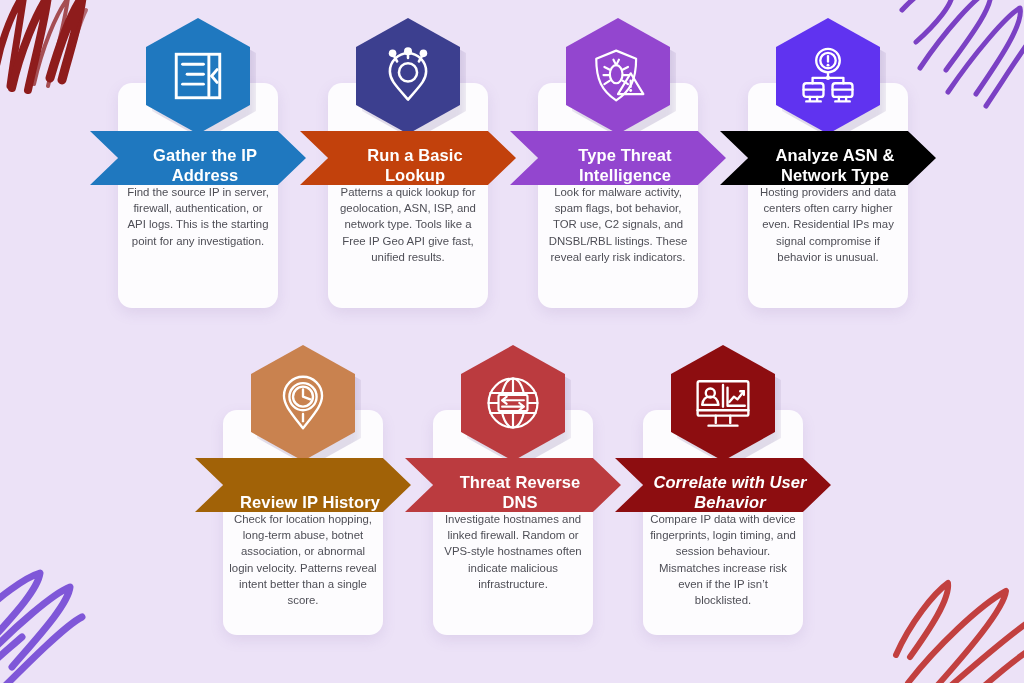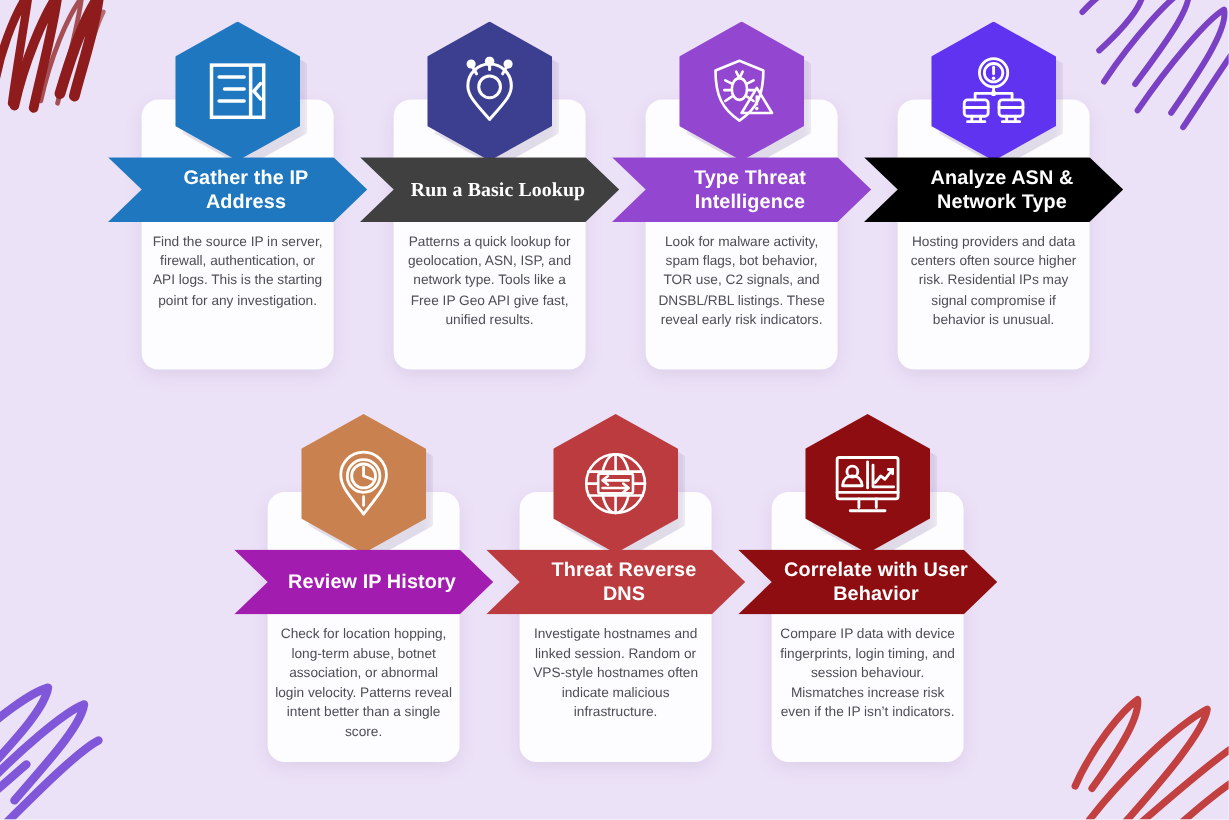--- a/index.html
+++ b/index.html
@@ -69,39 +69,39 @@
   .hex svg { width: 58px; height: 58px; display: block; }
 
   
   .banner {
     position: absolute;
     top: 113px;
     height: 54px;
     width: 216px;
     left: -28px;
     display: flex;
-    align-items: center;
+    align-items: flex-end;
     justify-content: center;
     z-index: 6;
     clip-path: polygon(0% 0%, 87% 0%, 100% 50%, 87% 100%, 0% 100%, 13% 50%);
     padding-left: 14px;
   }
   .banner-text {
     color: #ffffff;
     font-size: 16.5px;
     font-weight: bold;
     line-height: 1.22;
     text-align: center;
     letter-spacing: 0.1px;
     width: 160px;
   }
 
   .body-text {
     position: absolute;
-    top: 176px;
+    top: 166px;
     left: 6px;
     width: 148px;
     text-align: center;
     font-size: 11.4px;
     line-height: 1.42;
     color: #4e4e56;
     z-index: 5;
   }
 
   
@@ -183,21 +183,21 @@
             <path d="M32 12 L32 6"></path>
             <path d="M44 16 L48 9"></path>
           </g>
           <g fill="#fff">
             <circle cx="15" cy="7" r="4.2"></circle>
             <circle cx="32" cy="4.6" r="4.4"></circle>
             <circle cx="49" cy="7" r="4.2"></circle>
           </g>
         </svg>
       </div>
-      <div class="banner" style="background:#404040;font-family:Liberation Serif, serif;">
+      <div class="banner" style="background:#c2410c;">
         <div class="banner-text">Run a Basic Lookup</div>
       </div>
       <div class="body-text">Patterns a quick lookup for geolocation, ASN, ISP, and network type. Tools like a Free IP Geo API give fast, unified results.</div>
     </div>
 
     <div class="card-wrap" style="left:538px;">
       <div class="panel"></div>
       <div class="hex-shadow"></div>
       <div class="hex" style="background:#9346cf;">
         <svg viewBox="0 0 64 64">
@@ -236,41 +236,41 @@
             <path d="M12 55 L12 59 M20 55 L20 59 M8 60 L24 60"></path>
             <path d="M44 55 L44 59 M52 55 L52 59 M40 60 L56 60"></path>
           </g>
           <circle cx="32" cy="20" r="1.6" fill="#fff"></circle>
           <circle cx="32" cy="34" r="2.4" fill="#fff"></circle>
         </svg>
       </div>
       <div class="banner" style="background:#000000;">
         <div class="banner-text">Analyze ASN &amp; Network Type</div>
       </div>
-      <div class="body-text">Hosting providers and data centers often source higher risk. Residential IPs may signal compromise if behavior is unusual.</div>
+      <div class="body-text">Hosting providers and data centers often carry higher even. Residential IPs may signal compromise if behavior is unusual.</div>
     </div>
   </div>
 
   <div class="row row-bottom">
 
     <div class="card-wrap" style="left:223px;">
       <div class="panel"></div>
       <div class="hex-shadow"></div>
       <div class="hex" style="background:#c9824f;">
         <svg viewBox="0 0 64 64">
           <g fill="none" stroke="#fff" stroke-width="2.6" stroke-linecap="round" stroke-linejoin="round">
             <path d="M32 60 C 18 42, 11 34, 11 24 A21 21 0 0 1 53 24 C 53 34, 46 42, 32 60 Z"></path>
             <circle cx="32" cy="25" r="15"></circle>
             <circle cx="32" cy="25" r="11"></circle>
             <path d="M32 17 L32 25 L40 28"></path>
             <path d="M32 44 L32 52"></path>
           </g>
         </svg>
       </div>
-      <div class="banner" style="background:#a21caf;">
+      <div class="banner" style="background:#a16207;">
         <div class="banner-text">Review IP History</div>
       </div>
       <div class="body-text">Check for location hopping, long-term abuse, botnet association, or abnormal login velocity. Patterns reveal intent better than a single score.</div>
     </div>
 
     <div class="card-wrap" style="left:433px;">
       <div class="panel"></div>
       <div class="hex-shadow"></div>
       <div class="hex" style="background:#bb3b3f;">
         <svg viewBox="0 0 64 64">
@@ -281,41 +281,41 @@
             <path d="M7 21 L57 21 M5 32 L59 32 M7 43 L57 43"></path>
             <rect x="16" y="23" width="32" height="18" rx="2" fill="#bb3b3f"></rect>
             <path d="M44 29 L20 29 M20 29 L25 25 M20 29 L25 33"></path>
             <path d="M20 36 L44 36 M44 36 L39 32 M44 36 L39 40"></path>
           </g>
         </svg>
       </div>
       <div class="banner" style="background:#bb3b3f;">
         <div class="banner-text">Threat Reverse DNS</div>
       </div>
-      <div class="body-text">Investigate hostnames and linked session. Random or VPS-style hostnames often indicate malicious infrastructure.</div>
+      <div class="body-text">Investigate hostnames and linked firewall. Random or VPS-style hostnames often indicate malicious infrastructure.</div>
     </div>
 
     <div class="card-wrap" style="left:643px;">
       <div class="panel"></div>
       <div class="hex-shadow"></div>
       <div class="hex" style="background:#8d0d10;">
         <svg viewBox="0 0 64 64">
           <g fill="none" stroke="#fff" stroke-width="2.6" stroke-linecap="round" stroke-linejoin="round">
             <rect x="4" y="8" width="56" height="38" rx="2"></rect>
             <path d="M4 40 L60 40"></path>
             <path d="M32 12 L32 36"></path>
             <circle cx="18" cy="21" r="5"></circle>
             <path d="M9 34 C 10 26, 14 25, 18 25 C 22 25, 26 26, 27 34 Z"></path>
             <path d="M37 15 L37 35 L56 35"></path>
             <polyline points="39,31 44,25 48,28 55,19"></polyline>
             <path d="M51 19 L55 19 L55 23"></path>
             <path d="M24 46 L24 54 M40 46 L40 54 M16 57 L48 57"></path>
           </g>
         </svg>
       </div>
-      <div class="banner" style="background:#8d0d10;">
+      <div class="banner" style="background:#8d0d10;font-style:italic;">
         <div class="banner-text">Correlate with User Behavior</div>
       </div>
-      <div class="body-text">Compare IP data with device fingerprints, login timing, and session behaviour.  Mismatches increase risk even if the IP isn’t indicators.</div>
+      <div class="body-text">Compare IP data with device fingerprints, login timing, and session behaviour.  Mismatches increase risk even if the IP isn’t blocklisted.</div>
     </div>
   </div>
 
 </div>
 
 </body></html>

